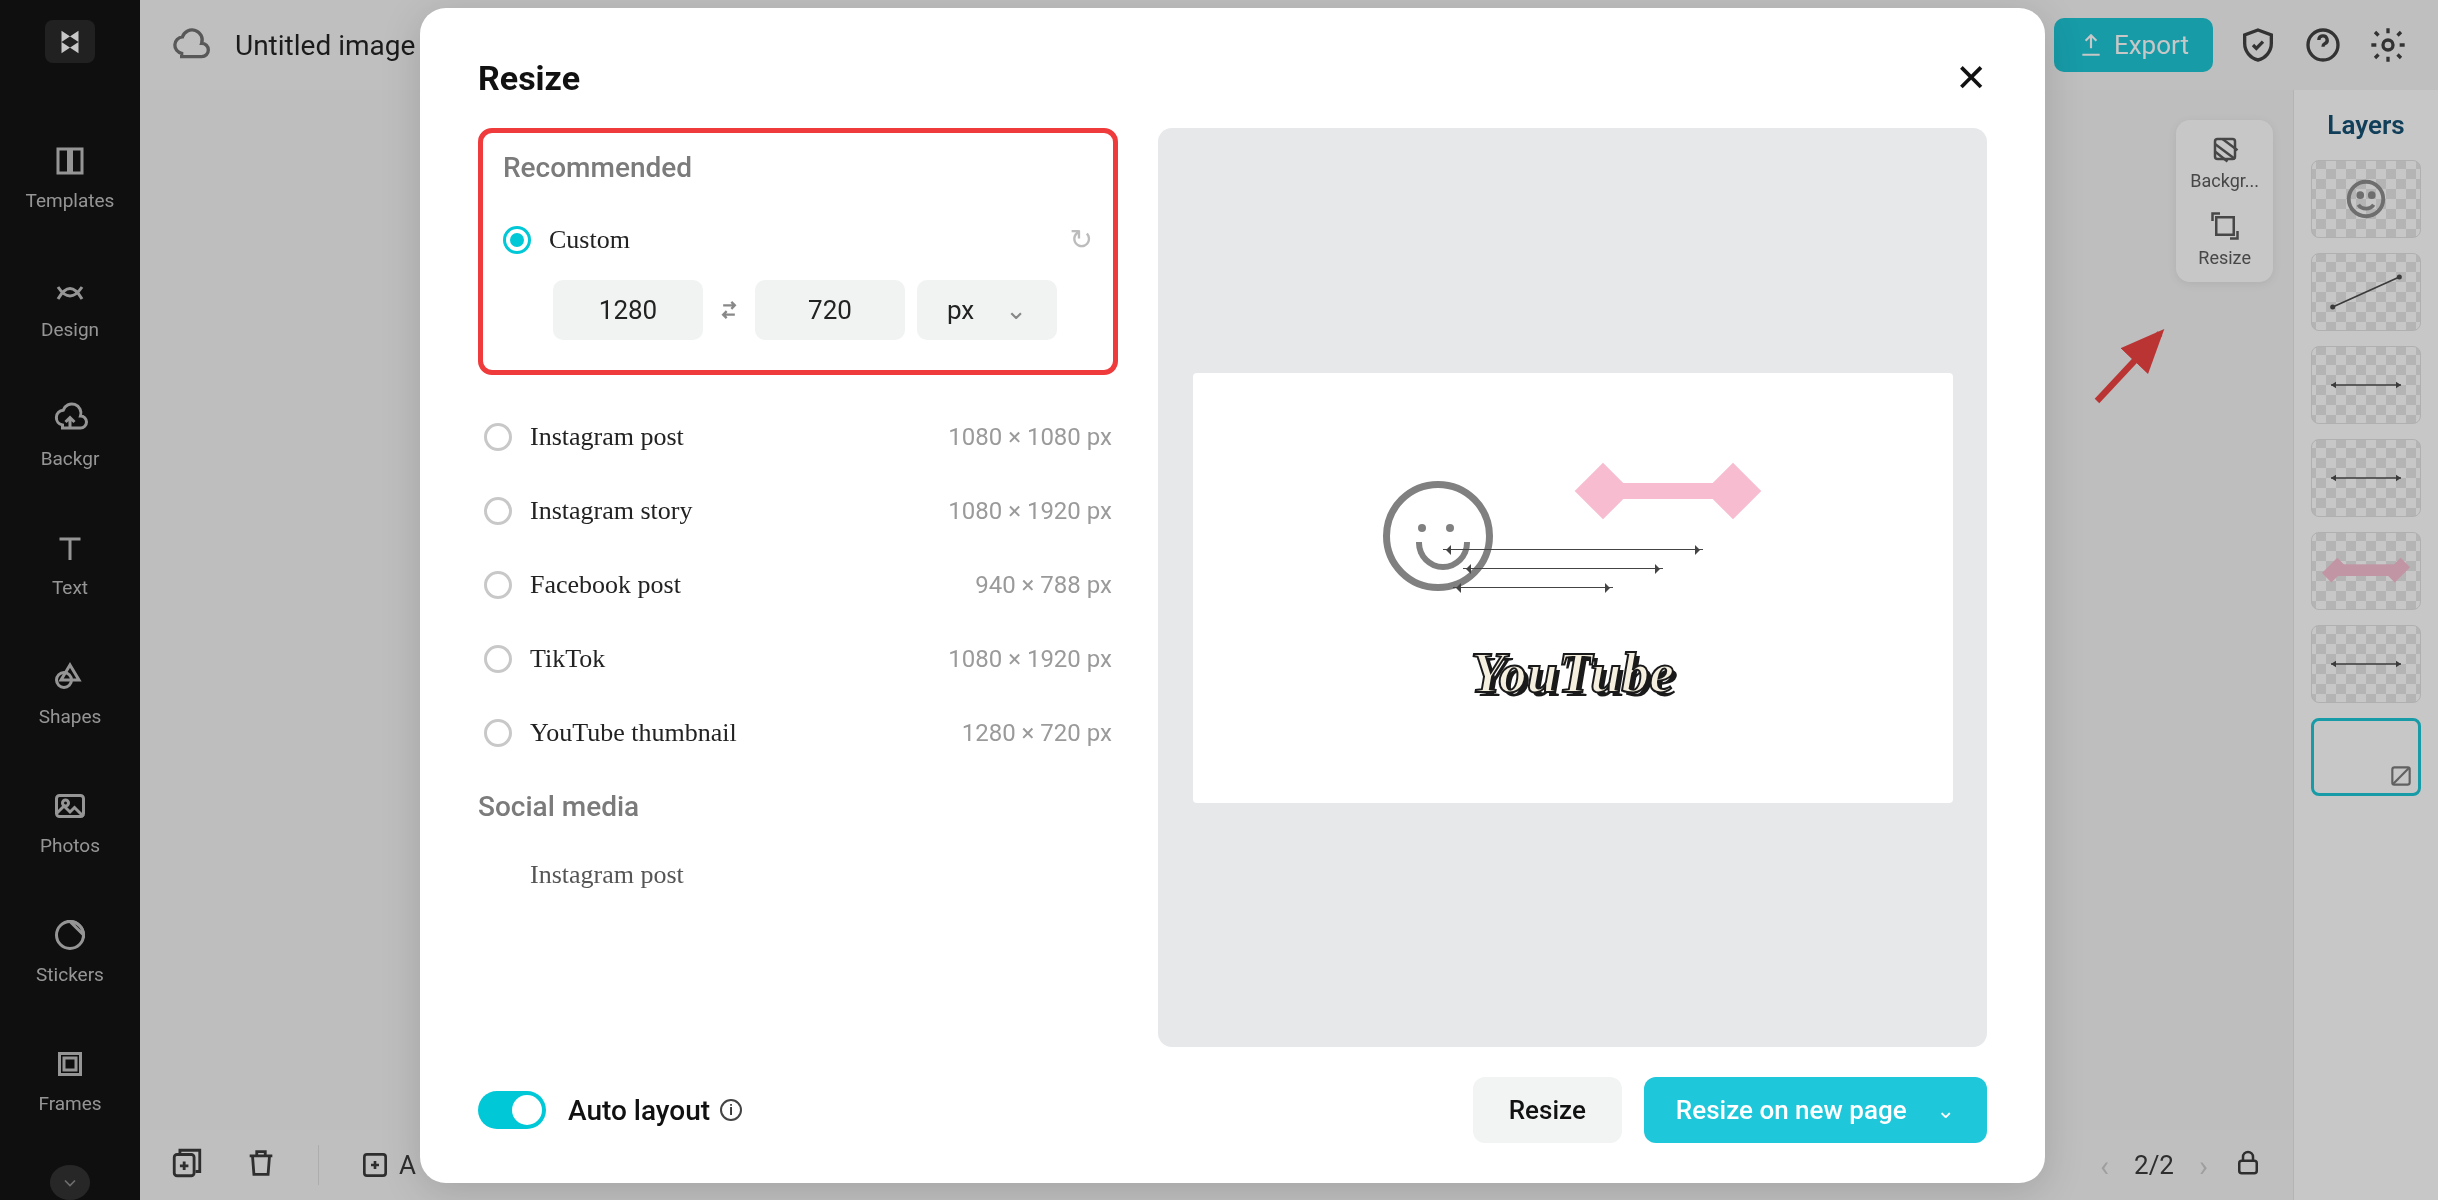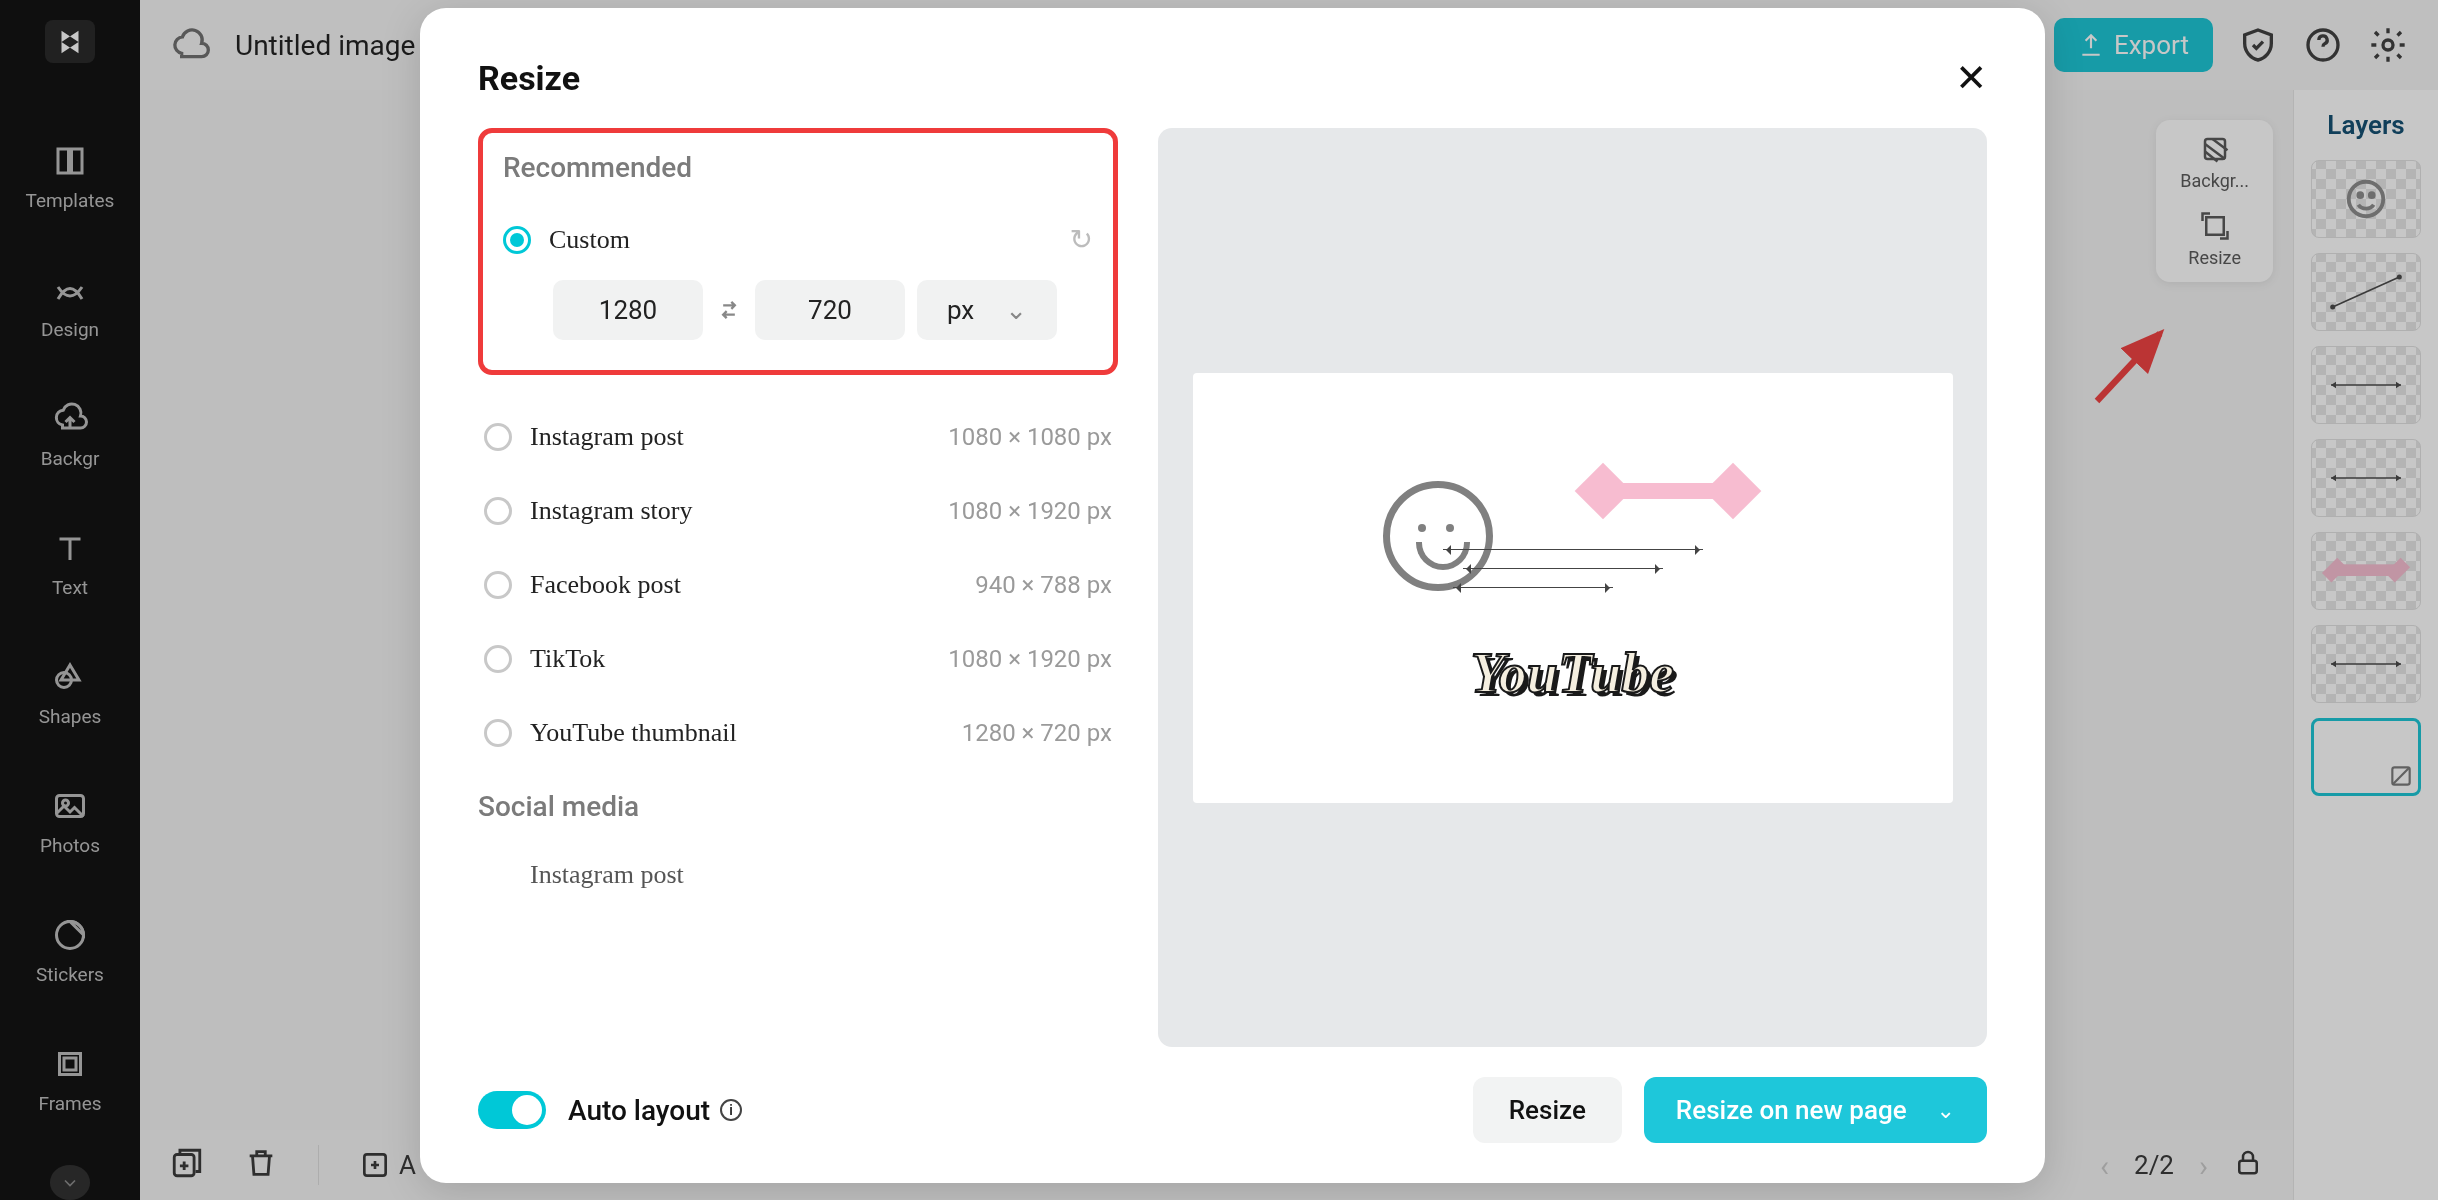--- a/index.html
+++ b/index.html
@@ -33,21 +33,21 @@
 .footer .chev{color:#c9c9c9;font-size:30px;}
 
 .right-rail{position:absolute;right:0;top:90px;width:145px;bottom:0;background:#fff;border-left:1px solid #e6e6e6;display:flex;flex-direction:column;align-items:center;padding-top:20px;}
 .right-rail .hdr{font-size:26px;font-weight:600;color:#0c4a6e;margin-bottom:20px;}
 .layer-thumb{width:110px;height:78px;border-radius:8px;background:repeating-conic-gradient(#e6e6e6 0% 25%,#fff 0% 50%) 50%/20px 20px;margin-bottom:15px;border:1px solid #e0e0e0;position:relative;display:flex;align-items:center;justify-content:center;}
 .layer-thumb.selected{border:3px solid #14c4d4;}
 
 .float-tools{
   position:absolute; right:165px; top:120px;
   background:#fff; border-radius:14px; box-shadow:0 2px 10px rgba(0,0,0,.08);
-  padding:14px 24px; display:flex;flex-direction:column;align-items:center;gap:20px;
+  padding:14px 14px; display:flex;flex-direction:column;align-items:center;gap:20px;
 }
 .float-tools .t{display:flex;flex-direction:column;align-items:center;gap:6px;color:#555;font-size:18px;}
 .float-tools .t svg{width:30px;height:30px;}
 
 
 .red-arrow{position:absolute;right:260px;top:320px;width:90px;height:90px;}
 .red-arrow svg{width:100%;height:100%;}
 
 
 .dim{position:absolute;inset:0;background:rgba(30,30,30,.25);}

